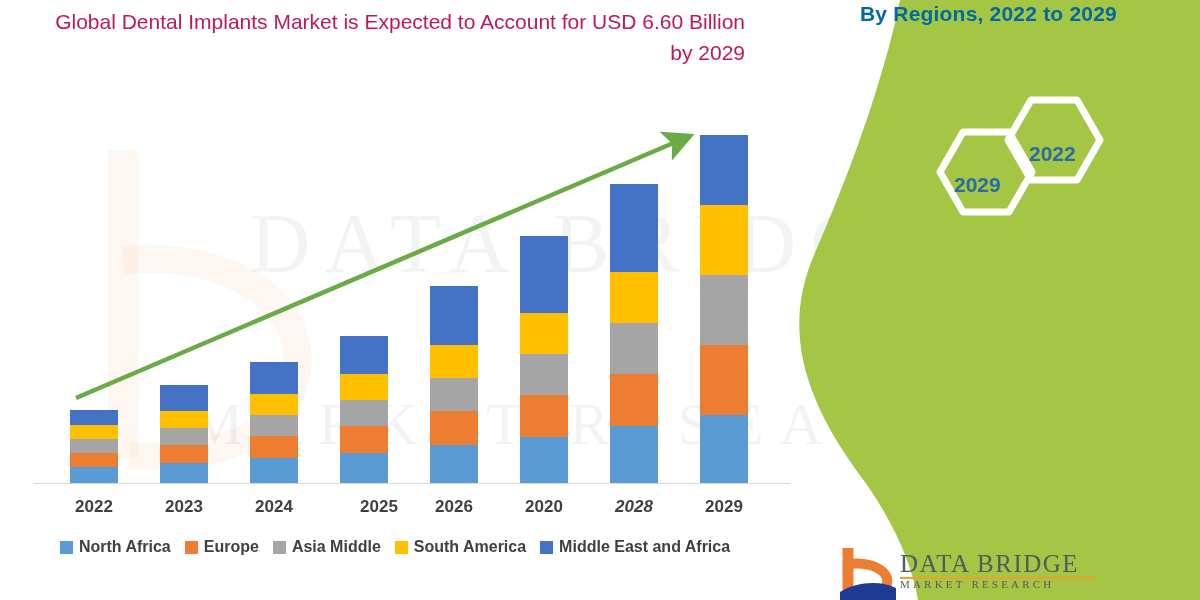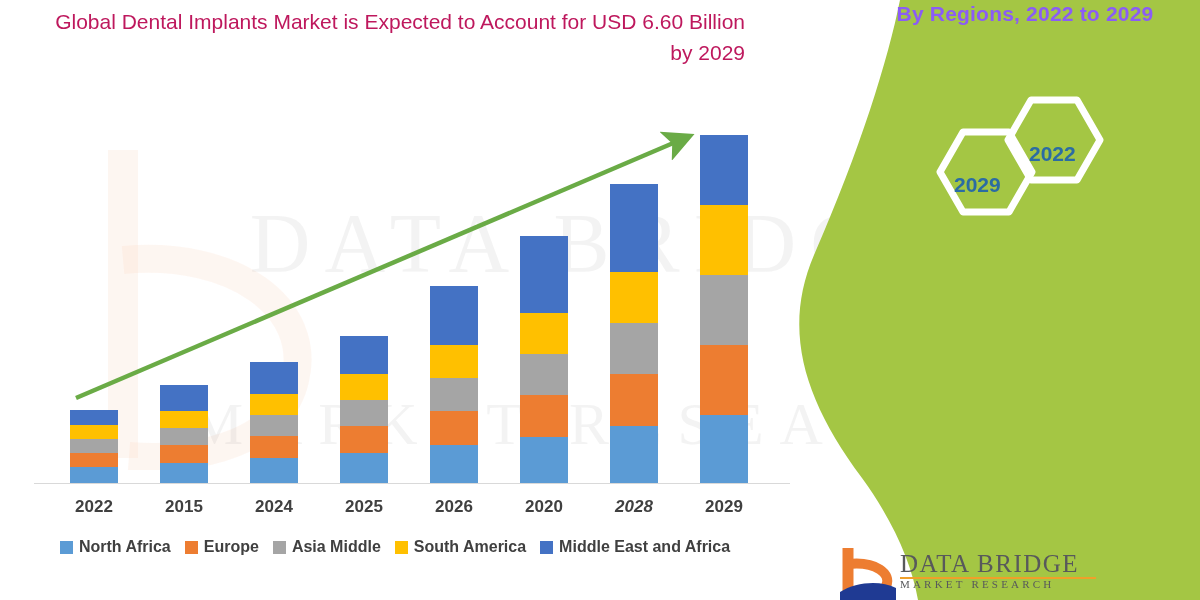--- a/index.html
+++ b/index.html
@@ -54,22 +54,21 @@
     height: 600px;
     z-index: 1;
   }
 
   .panel-title {
     position: absolute;
     z-index: 3;
     top: 2px;
     left: 860px;
     width: 330px;
-    text-align: center;
-    color: #8b5cf6;
+    color: #0369a1;
     font-size: 21px;
     font-weight: 600;
     letter-spacing: 0.2px;
   }
 
   .hex-wrap {
     position: absolute;
     z-index: 3;
     top: 92px;
     left: 925px;
@@ -340,23 +339,23 @@
         <path d="M0,0 L7,3.5 L0,7 L1.6,3.5 Z" fill="#6aab46"></path>
       </marker>
     </defs>
     <line x1="76" y1="398" x2="678" y2="141" stroke="#6aab46" stroke-width="4.5" marker-end="url(#ahead)"></line>
   </svg>
 
   <div class="axis-line"></div>
 
   <div class="xlabels" id="xlabels">
       <div class="xlabel" style="left: 49px;">2022</div>
-      <div class="xlabel" style="left: 139px;">2015</div>
+      <div class="xlabel" style="left: 139px;">2023</div>
       <div class="xlabel" style="left: 229px;">2024</div>
-      <div class="xlabel" style="left: 319px;">2025</div>
+      <div class="xlabel" style="left: 334px;">2025</div>
       <div class="xlabel" style="left: 409px;">2026</div>
       <div class="xlabel" style="left: 499px;">2020</div>
       <div class="xlabel" style="left: 589px; font-style: italic;">2028</div>
       <div class="xlabel" style="left: 679px;">2029</div>
     </div>
 
   <div class="legend" id="legend">
       <div class="legend-item">
         <span class="legend-swatch" style="background: rgb(91, 155, 213);"></span>
         <span class="legend-label">North Africa</span>

